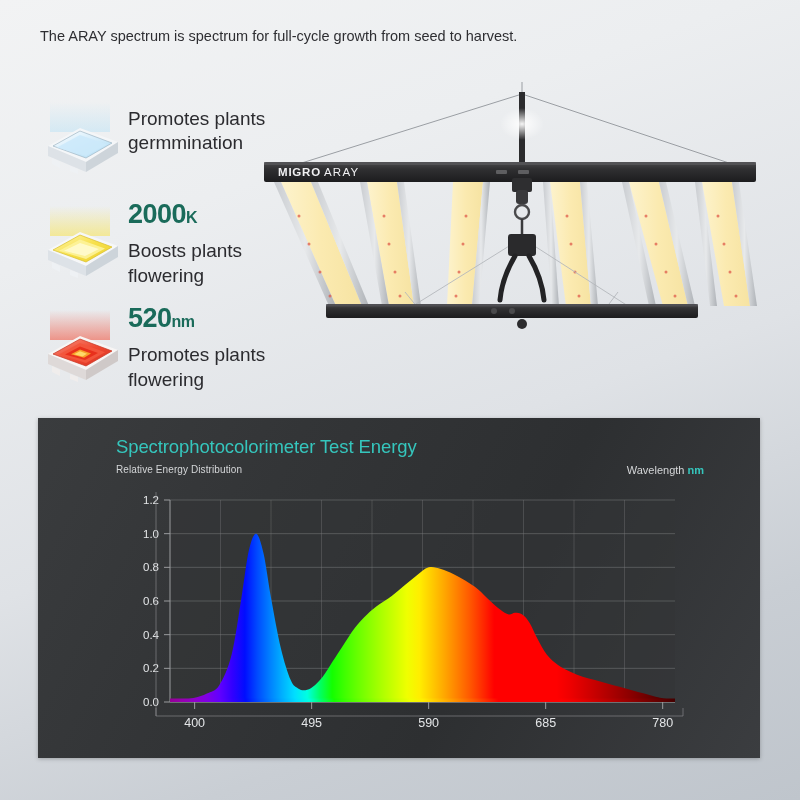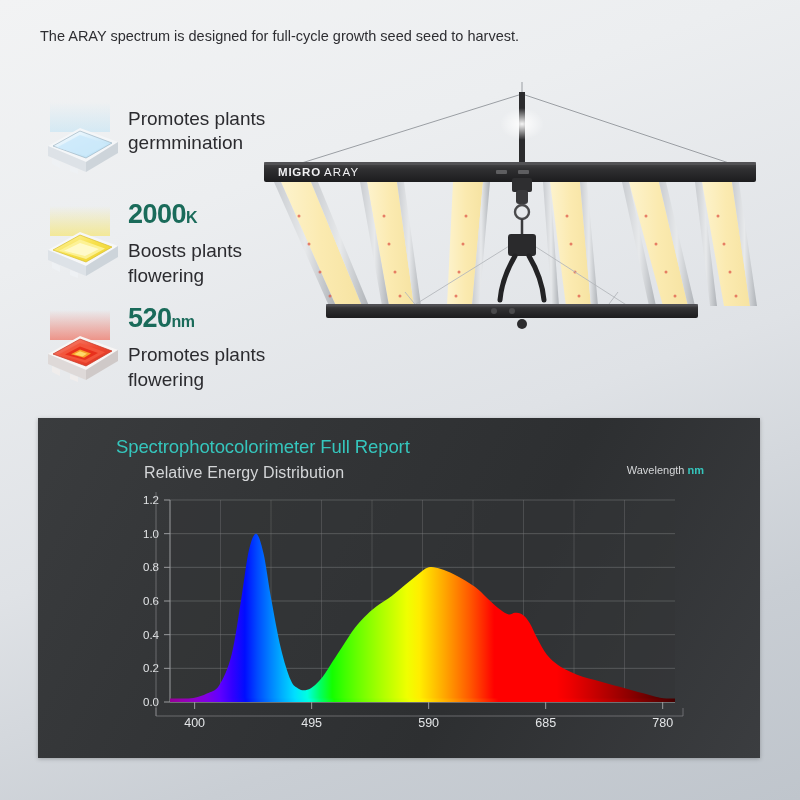--- a/index.html
+++ b/index.html
@@ -56,37 +56,36 @@
     background: linear-gradient(118deg, #3a3c3e 0%, #333537 30%, #2d2f31 62%, #3b3d40 100%);
     box-shadow: 0 1px 4px rgba(0,0,0,0.25);
   }
   .chart-title {
     position: absolute; left: 78px; top: 18px;
     font-size: 18.5px; color: #35c6bd; letter-spacing: -0.1px;
     white-space: nowrap;
   }
   .chart-sub {
     position: absolute; left: 78px; top: 46px;
-    font-size: 16px; color: #d4d6d8; letter-spacing: 0.1px;
+    font-size: 10px; color: #d4d6d8; letter-spacing: 0.1px;
     white-space: nowrap;
-    margin-left: 28px;
   }
   .chart-wl {
     position: absolute; right: 56px; top: 46px;
     font-size: 11px; color: #d4d6d8; white-space: nowrap; margin-left: 19px;
   }
   .chart-wl .nm { color: #35c6bd; font-weight: bold; }
 
   .plot-svg { position: absolute; left: 0; top: 0; }
 </style>
 </head>
 <body>
 
 <div class="header">
-  <p class="subtitle">The ARAY spectrum is designed for full-cycle growth seed seed to harvest.</p>
+  <p class="subtitle">The ARAY spectrum is spectrum for full-cycle growth from seed to harvest.</p>
 </div>
 
 <div class="spec-list">
 
   <div class="spec-item">
     <svg class="led-chip" viewBox="0 0 84 72">
       <defs>
         <linearGradient id="g5glow" x1="0" y1="1" x2="0" y2="0">
           <stop offset="0" stop-color="#bfe3f5" stop-opacity="0.55"></stop>
           <stop offset="1" stop-color="#bfe3f5" stop-opacity="0"></stop>
@@ -294,21 +293,21 @@
       <rect x="76" y="226" width="372" height="14" rx="2" fill="url(#barGrad)"></rect>
       <rect x="76" y="226" width="372" height="2.5" fill="#55555a" opacity="0.65"></rect>
       <circle cx="244" cy="233" r="3" fill="#4a4a4c"></circle>
       <circle cx="262" cy="233" r="3" fill="#4a4a4c"></circle>
       <circle cx="272" cy="246" r="5" fill="#2c2c2e"></circle>
     </g>
   </svg>
 </div>
 
 <div class="chart-panel">
-  <div class="chart-title">Spectrophotocolorimeter Full Report</div>
+  <div class="chart-title">Spectrophotocolorimeter Test Energy</div>
   <div class="chart-sub">Relative Energy Distribution</div>
   <div class="chart-wl"><span>Wavelength</span> <span class="nm">nm</span></div>
   <svg class="plot-svg" id="plot" width="722" height="340">
       <defs>
         <linearGradient id="specGrad" x1="0" y1="0" x2="1" y2="0">
           <stop offset="0%" stop-color="rgb(149,0,149)"></stop>
           <stop offset="2.5%" stop-color="rgb(151,0,177)"></stop>
           <stop offset="5%" stop-color="rgb(144,0,205)"></stop>
           <stop offset="7.5%" stop-color="rgb(126,0,231)"></stop>
           <stop offset="10%" stop-color="rgb(96,0,255)"></stop>

